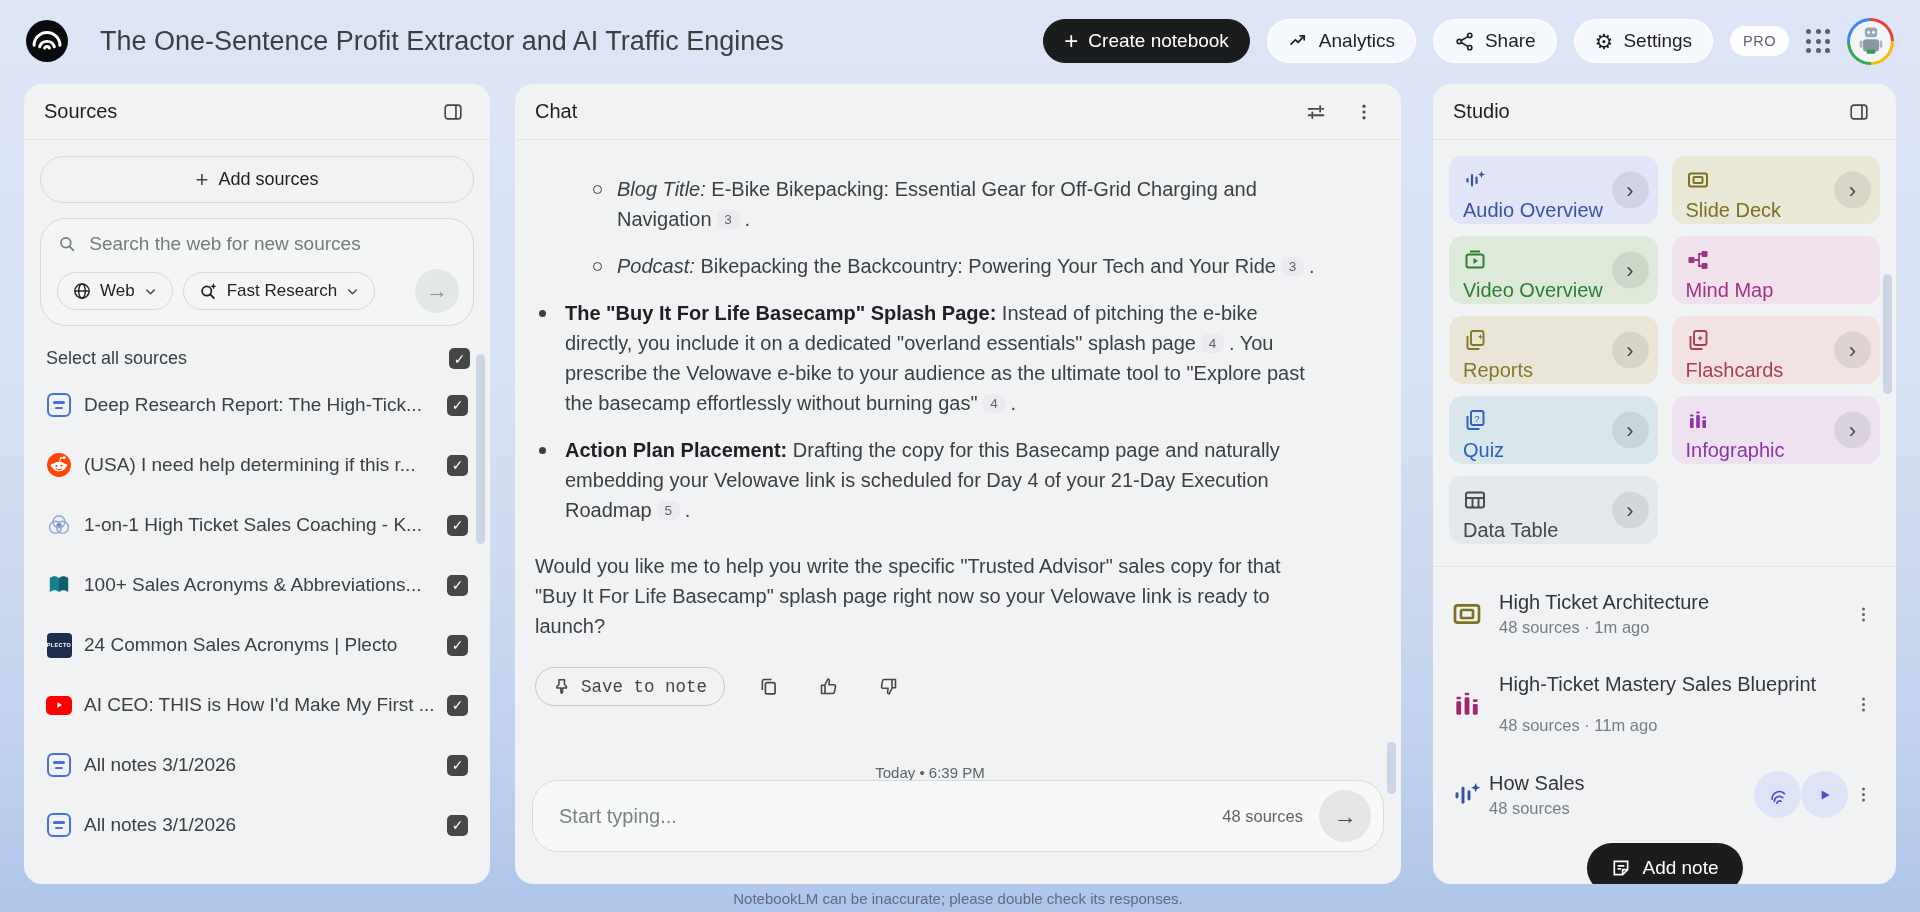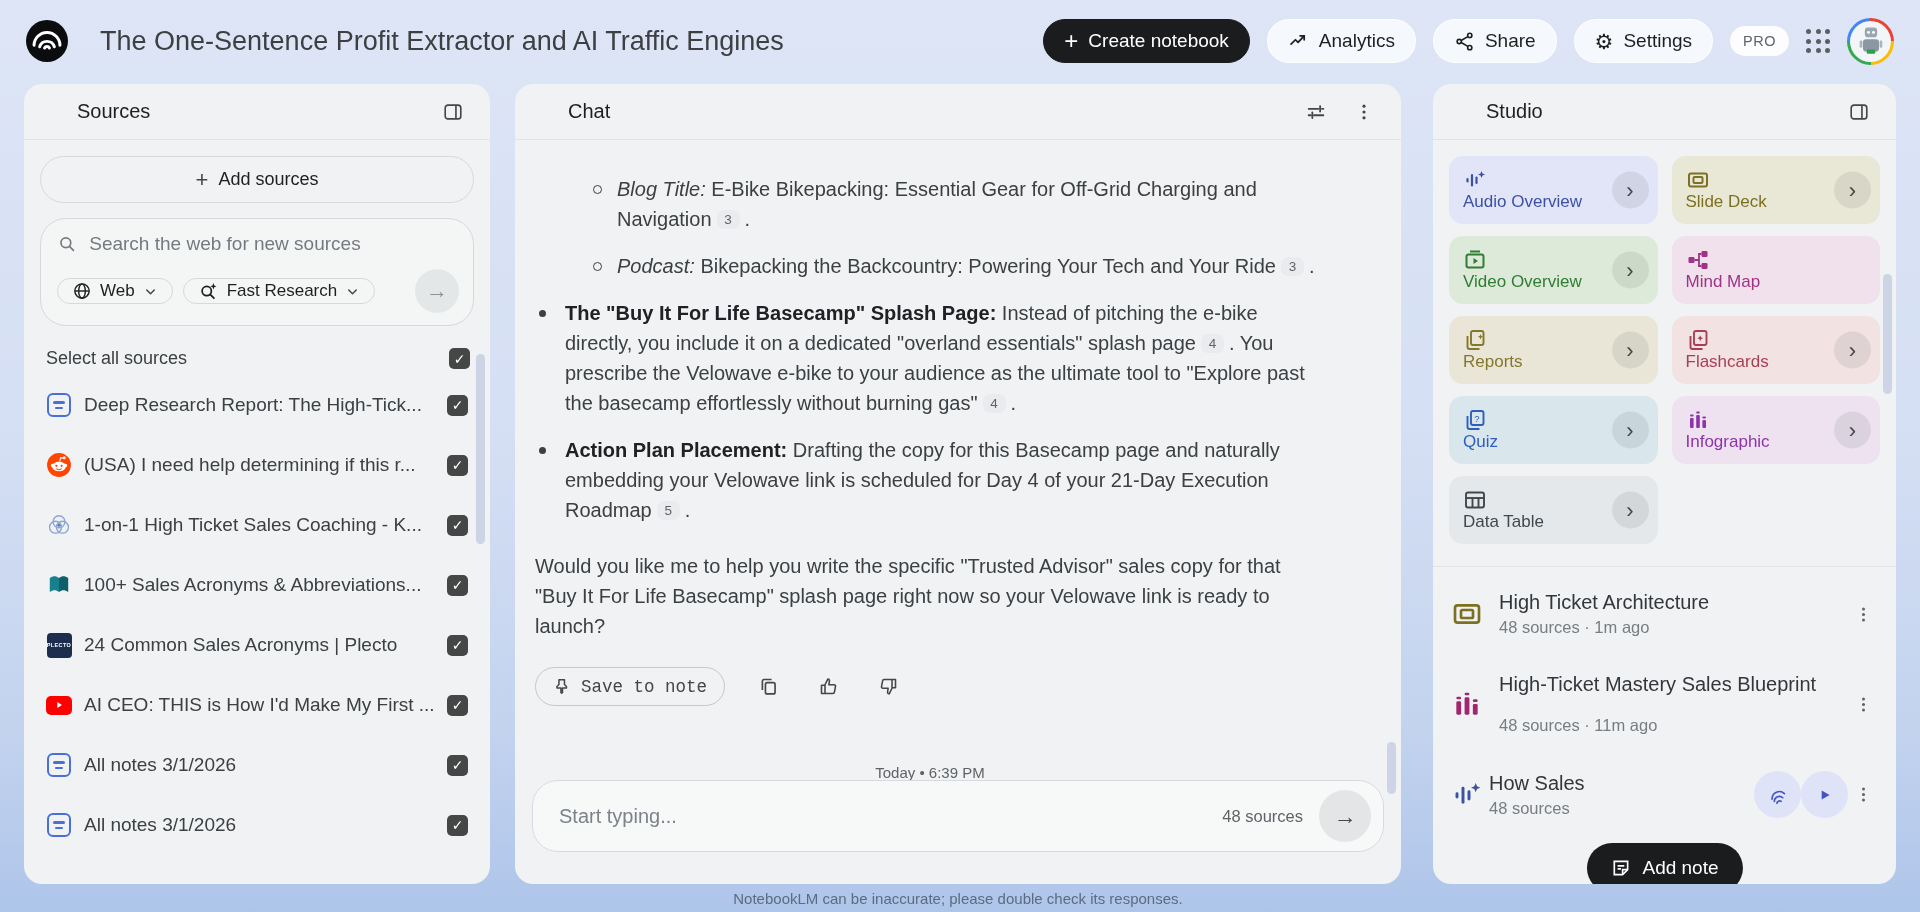--- a/index.html
+++ b/index.html
@@ -21,41 +21,41 @@
   .apps { display:grid; grid-template-columns:repeat(3,5px); grid-template-rows:repeat(3,5px); gap:4.5px; cursor:pointer; }
   .apps i { width:5px; height:5px; border-radius:50%; background:#5b5f63; }
   .avatar { width:47px; height:47px; border-radius:50%; padding:3px; cursor:pointer;
     background:conic-gradient(#ea4335 0 25%,#fbbc04 25% 50%,#34a853 50% 75%,#4285f4 75% 100%); }
   .avatar .inner { width:100%; height:100%; border-radius:50%; background:#f3f6f9; display:flex; align-items:center; justify-content:center; overflow:hidden; }
   .gear-glyph { font-size:21px; line-height:1; }
 
   
   .panel { position:absolute; top:84px; height:800px; background:#f0f2f3; border-radius:18px; overflow:hidden; }
   .p-hd { height:56px; display:flex; align-items:center; justify-content:space-between; padding:0 20px; border-bottom:1px solid #e2e4e5; }
-  .p-title { font-size:20px; color:#1f1f1f;margin-left:33px; }
+  .p-title { font-size:20px; color:#1f1f1f; }
   .icon-btn { width:34px; height:34px; display:flex; align-items:center; justify-content:center; border-radius:50%; cursor:pointer; color:#444746; }
 
   #sources { left:24px; width:466px; }
   #chat { left:515px; width:886px; }
   #studio { left:1433px; width:463px; }
 
   .sb { position:absolute; width:9px; border-radius:5px; background:#c5cfe2; opacity:.85; }
 
   
   .src-body { padding:16px; position:relative; }
   .add-src { height:47px; border:1px solid #d6d9da; border-radius:999px; display:flex; align-items:center; justify-content:center; gap:10px;
     font-size:18px; color:#1f1f1f; cursor:pointer; background:transparent; width:100%; }
   .add-src .plus { font-size:22px; color:#444746; }
   .searchbox { margin-top:15px; border:1px solid #d6d9da; border-radius:26px; padding:14px 14px 12px 16px; background:#f4f6f6; }
   .search-row { display:flex; align-items:center; gap:12px; }
   .search-row input { border:none; outline:none; background:transparent; font-size:19px; color:#1f1f1f; width:100%;
     font-family:"Liberation Sans","DejaVu Sans",sans-serif; }
   .search-row input::placeholder { color:#747a80; }
   .filters { display:flex; align-items:center; margin-top:14px; gap:10px; }
-  .fpill { display:flex; align-items:center; gap:8px; height:26px; padding:0 14px; border:1px solid #d6d9da; border-radius:999px;
+  .fpill { display:flex; align-items:center; gap:8px; height:38px; padding:0 14px; border:1px solid #d6d9da; border-radius:999px;
     font-size:17px; color:#1f1f1f; cursor:pointer; }
   .go-circle { margin-left:auto; width:44px; height:44px; border-radius:50%; background:#e4e7e8; color:#8d9296;
     display:flex; align-items:center; justify-content:center; font-size:22px; cursor:pointer; }
   .selall { display:flex; align-items:center; margin:22px 4px 6px 6px; font-size:18px; color:#3c4043; }
   .cb { margin-left:auto; width:21px; height:21px; border-radius:5px; background:#444746; display:flex; align-items:center; justify-content:center; cursor:pointer; flex:0 0 auto; }
   .cb i { font-style:normal; color:#fff; font-size:14px; line-height:1; }
   .src-row { display:flex; align-items:center; height:60px; padding:0 6px; gap:12px; border-radius:12px; cursor:pointer; }
   .src-ic { width:26px; height:26px; flex:0 0 auto; display:flex; align-items:center; justify-content:center; }
   .src-t { font-size:19px; color:#3c4043; white-space:nowrap; overflow:hidden; flex:1 1 auto; }
   .doc-ic { width:24px; height:24px; border:2px solid #4a6fd8; border-radius:6px; display:flex; flex-direction:column; gap:3px; align-items:center; justify-content:center; }
@@ -89,21 +89,21 @@
   .srccount { font-size:16.5px; color:#5f6368; margin-right:16px; white-space:nowrap; }
   .send { width:52px; height:52px; border-radius:50%; background:#e3e5e6; color:#444746; font-size:23px;
     display:flex; align-items:center; justify-content:center; cursor:pointer; }
   .disclaimer { position:absolute; left:515px; width:886px; top:890px; text-align:center; font-size:15px; color:#5c6b80; }
 
   
   .studio-body { padding:16px 16px 0 16px; position:relative; }
   .cards { display:grid; grid-template-columns:1fr 1fr; gap:12px 14px; }
   .card { position:relative; height:68px; border-radius:14px; background:var(--bg); color:var(--fg); padding:12px 14px; cursor:pointer; }
   .card-ic { display:block; height:24px; }
-  .card-label { display:block; font-size:17px; font-weight:500; white-space:nowrap; overflow:hidden; }
+  .card-label { display:block; margin-top:7px; font-size:20px; font-weight:500; white-space:nowrap; overflow:hidden; }
   .card-go { position:absolute; right:9px; top:50%; transform:translateY(-50%); width:37px; height:37px; border-radius:50%;
     background:rgba(60,64,67,0.10); color:#444746; display:flex; align-items:center; justify-content:center; font-size:22px; }
   .sdiv { height:1px; background:#e2e4e5; margin:22px -16px 0 -16px; }
   .alist { margin-top:14px; }
   .arow { display:flex; align-items:center; gap:16px; padding:10px 2px; margin-bottom:16px; }
   .a-ic { width:32px; height:32px; flex:0 0 auto; }
   .a-main { flex:1 1 auto; min-width:0; }
   .a-title { font-size:20px; color:#33373b; white-space:nowrap; overflow:hidden; }
   .a-meta { font-size:16.5px; color:#787d83; margin-top:4px; white-space:nowrap; overflow:hidden; }
   .dots { width:30px; height:34px; display:flex; align-items:center; justify-content:center; cursor:pointer; flex:0 0 auto; }

